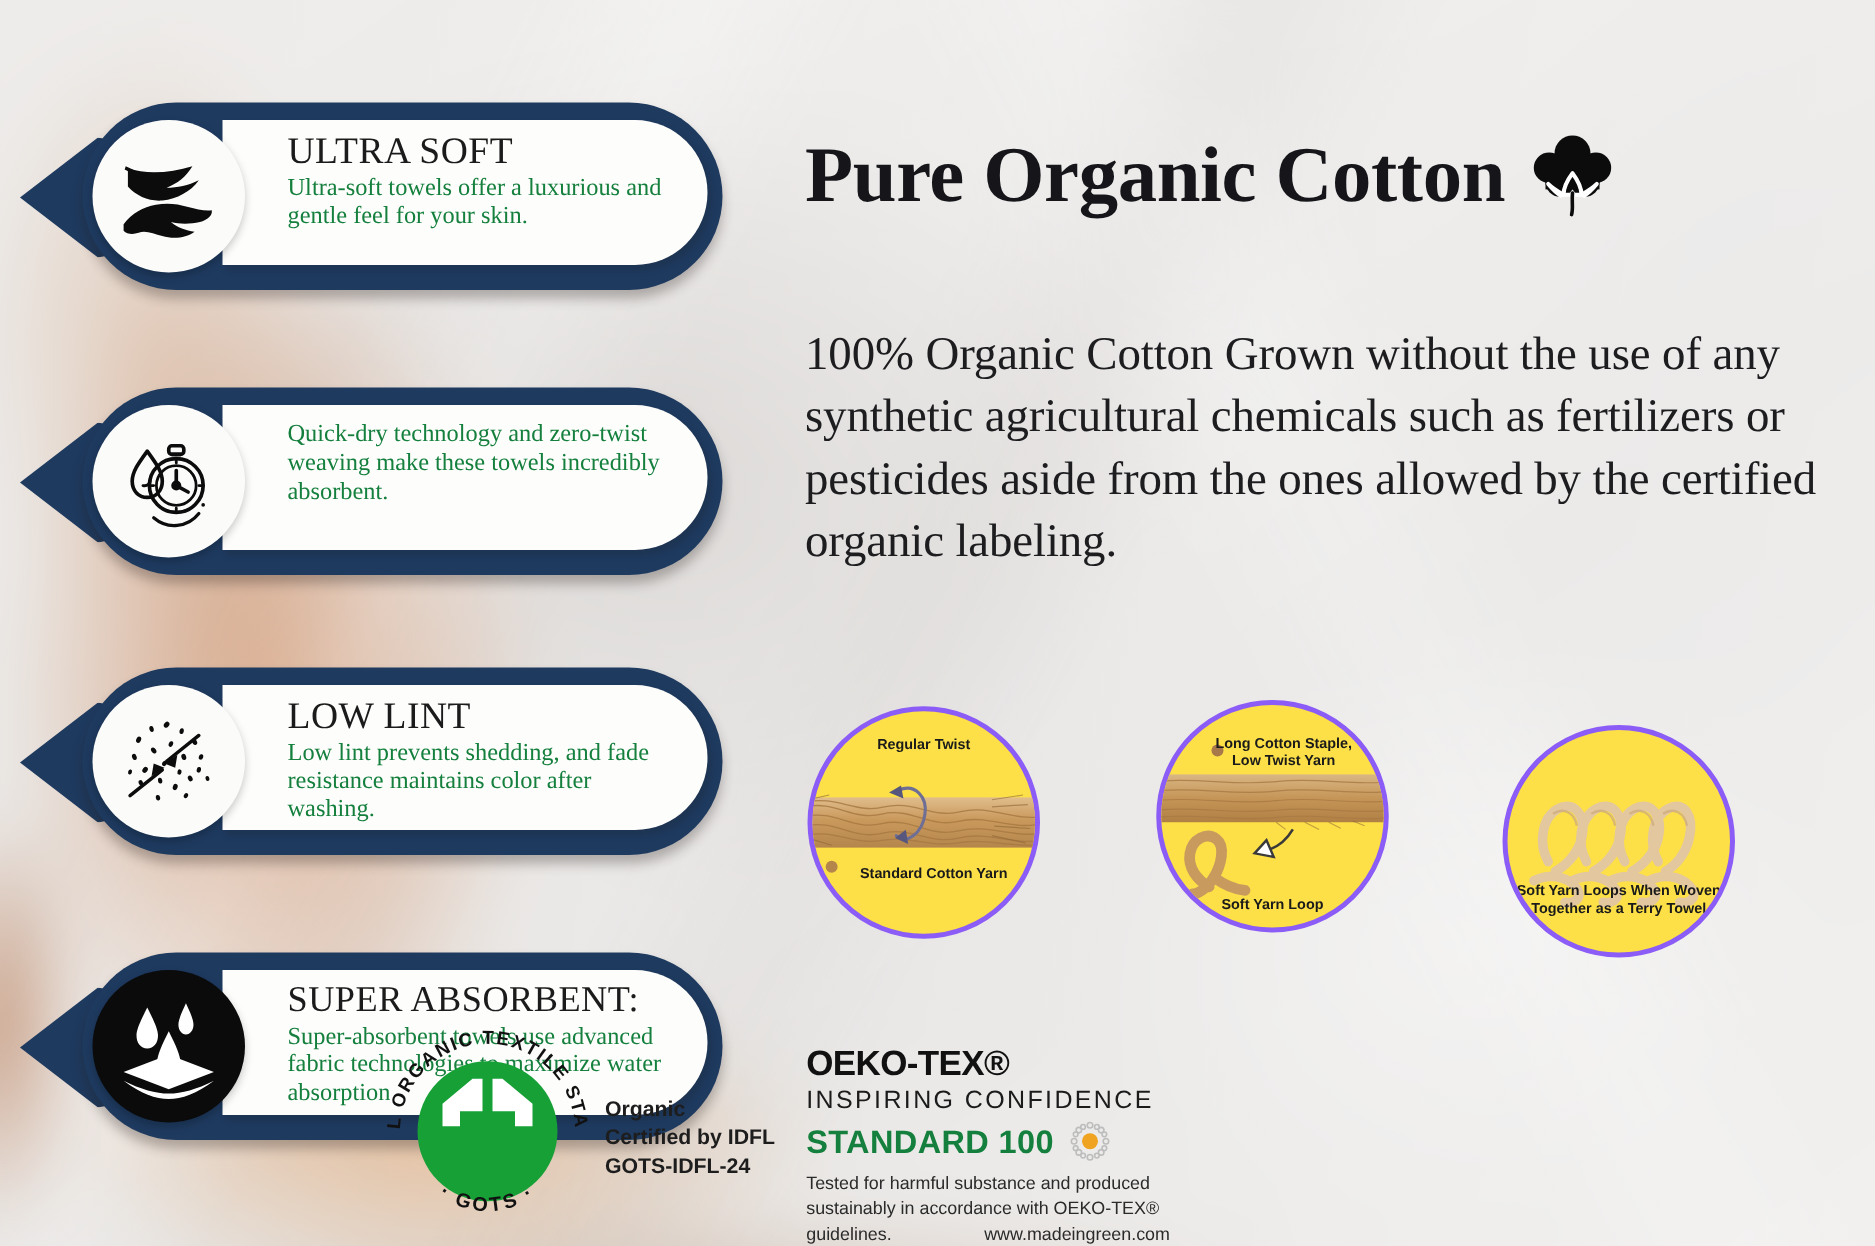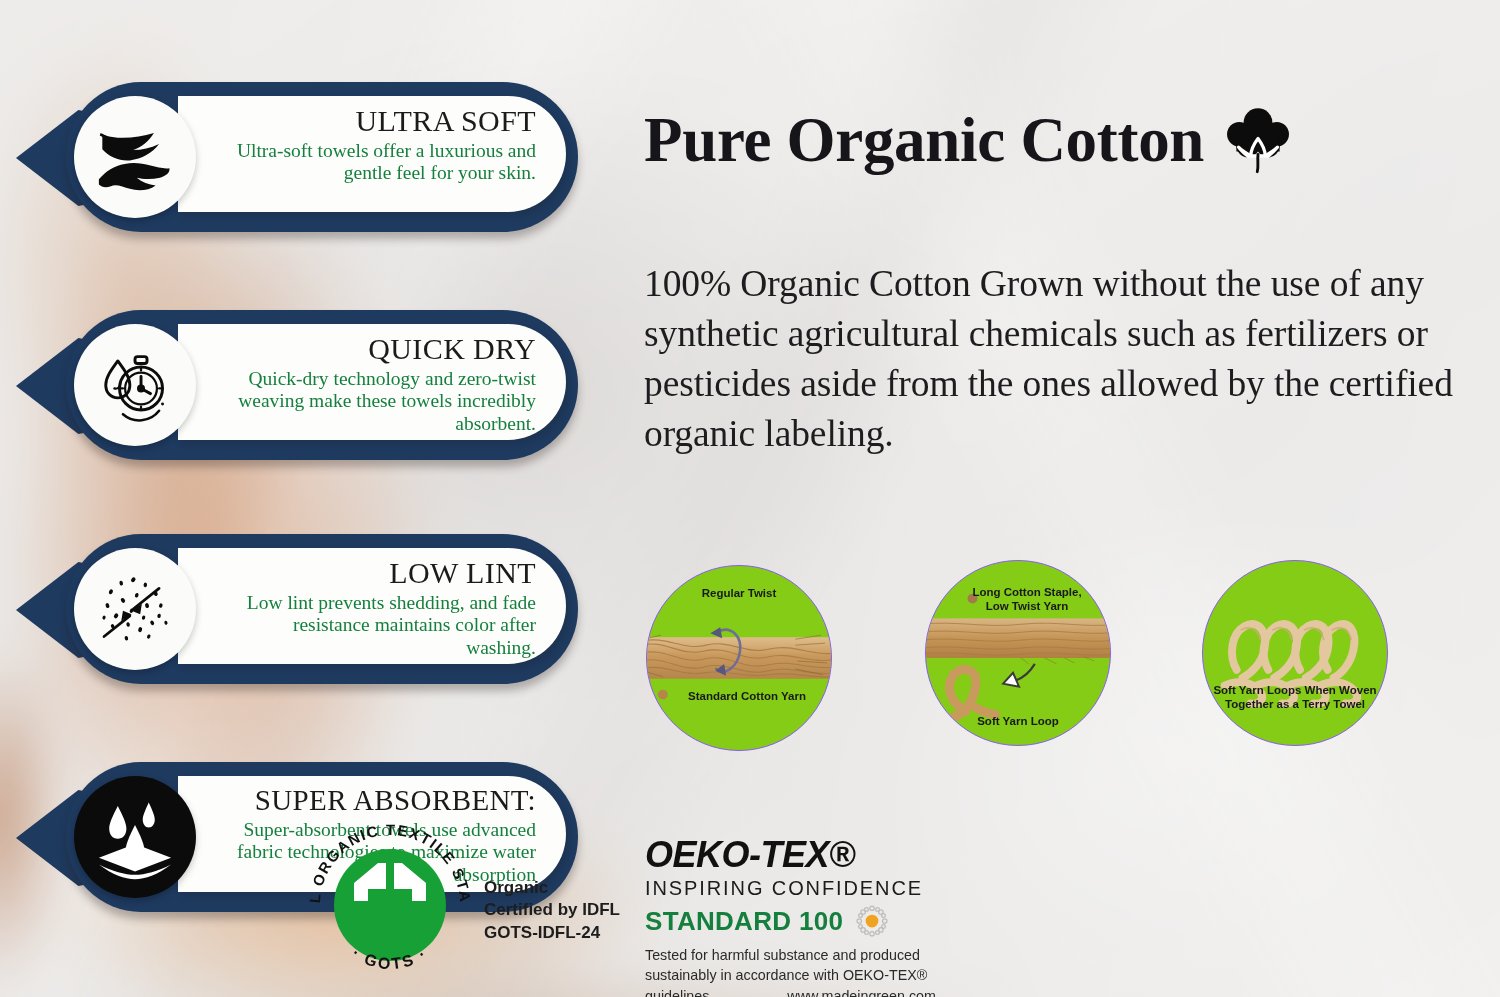--- a/index.html
+++ b/index.html
@@ -42,21 +42,20 @@
 
   
   #features {
     position: absolute; left: 0; top: 0; width: 600px; height: 997px;
     z-index: 3;
   }
   .feature {
     position: absolute;
     width: 570px;
     height: 150px;
-    text-align: right;
   }
   .feature .pill {
     position: absolute;
     left: 58px; top: 0;
     width: 512px; height: 150px;
     background: #1e3a5f;
     border-radius: 75px;
     box-shadow: 0 7px 9px rgba(40,30,25,0.30);
   }
   
@@ -135,22 +134,22 @@
     letter-spacing: -0.1px;
     margin-top: 44px;
   }
 
   
   #diagrams { position: absolute; left: 0; top: 560px; width: 870px; height: 200px; }
   .diagram {
     position: absolute;
     width: 186px; height: 186px;
     border-radius: 50%;
-    background: #84cc16;
-    border: 1px solid #8b5cf6;
+    background: #fde047;
+    border: 4px solid #8b5cf6;
     overflow: hidden;
   }
   .diagram svg { position: absolute; inset: 0; width: 100%; height: 100%; }
   .dlabel {
     position: absolute;
     font-family: "Liberation Sans", sans-serif;
     font-size: 11.5px;
     font-weight: bold;
     color: #1a1a1a;
     text-align: center;
@@ -179,25 +178,24 @@
     font-weight: bold;
   }
 
   #oeko {
     position: absolute; left: 345px; top: 22px;
     width: 500px;
   }
   #oeko-title {
     font-family: "Liberation Sans", sans-serif;
     font-weight: bold;
-    font-size: 36px;
+    font-size: 28px;
     letter-spacing: -0.5px;
     color: #111;
     line-height: 1;
-    font-style: italic;
   }
   #oeko-sub {
     font-family: "Liberation Sans", sans-serif;
     font-size: 20px;
     letter-spacing: 1.9px;
     color: #1b1b1b;
     margin-top: 5px;
     line-height: 1;
   }
   #oeko-std-row { display: flex; align-items: center; gap: 12px; margin-top: 6px; }
@@ -246,21 +244,20 @@
 
         <path fill="#0c0c0c" d="M8 76 C16 66 26 60 38 58 C48 56 58 57 68 60 C76 62 84 64 90 63 C91 68 86 72 79 74 C70 76 60 76 52 74 C58 79 66 82 74 83 C66 89 54 90 44 87 C36 85 28 81 22 84 C16 86 11 85 8 82 Z"></path>
       </svg>
     </div>
   </article>
 
   <article class="feature" style="left:8px; top:310px;">
     <div class="tail"></div>
     <div class="pill"></div>
     <div class="text-panel">
-      <div class="ftitle">QUICK DRY</div>
       <div class="fdesc">Quick-dry technology and zero-twist weaving make these towels incredibly absorbent.</div>
     </div>
     <div class="icon-wrap">
       <svg viewBox="0 0 100 100" aria-hidden="true">
         <g fill="none" stroke="#0c0c0c" stroke-width="3.4" stroke-linecap="round" stroke-linejoin="round">
 
           <path d="M30 22 C38 33 44 41 44 50 C44 59 38 65 30 65 C22 65 16 59 16 50 C16 41 22 33 30 22 Z"></path>
           <path d="M26 54 C30 55 33 52 33 48" stroke-width="2.6"></path>
 
           <circle cx="57" cy="54" r="25"></circle>
@@ -439,21 +436,21 @@
 
         <circle cx="47" cy="38" r="5" fill="#a6784a"></circle>
       </svg>
       <div class="dlabel" style="top:24px; padding-left:18px;">
         <span>Long Cotton Staple,</span><br>
         <span>Low Twist Yarn</span>
       </div>
       <div class="dlabel" style="top:153px;">Soft Yarn Loop</div>
     </div>
 
-    <div class="diagram" style="left:572px; top:0;text-decoration:underline;">
+    <div class="diagram" style="left:572px; top:20px;text-decoration:underline;">
       <svg viewBox="0 0 186 186" aria-hidden="true">
         <g fill="none" stroke="#e3c79f" stroke-width="8" stroke-linecap="round">
           <path d="M34 110 C26 96 28 74 42 66 C56 58 66 72 62 90 C59 104 48 114 40 118"></path>
           <path d="M66 110 C58 96 60 74 74 66 C88 58 98 72 94 90 C91 104 80 114 72 118"></path>
           <path d="M98 110 C90 96 92 74 106 66 C120 58 130 72 126 90 C123 104 112 114 104 118"></path>
           <path d="M126 110 C118 96 120 74 134 66 C148 58 156 72 152 90 C149 104 140 114 132 118"></path>
           <path d="M22 126 C34 120 48 122 56 130 C64 138 58 146 48 144"></path>
           <path d="M54 126 C66 120 80 122 88 130 C96 138 90 146 80 144"></path>
           <path d="M86 126 C98 120 112 122 120 130 C128 138 122 146 112 144"></path>
           <path d="M118 126 C130 120 144 122 152 130 C160 138 154 146 144 144"></path>

